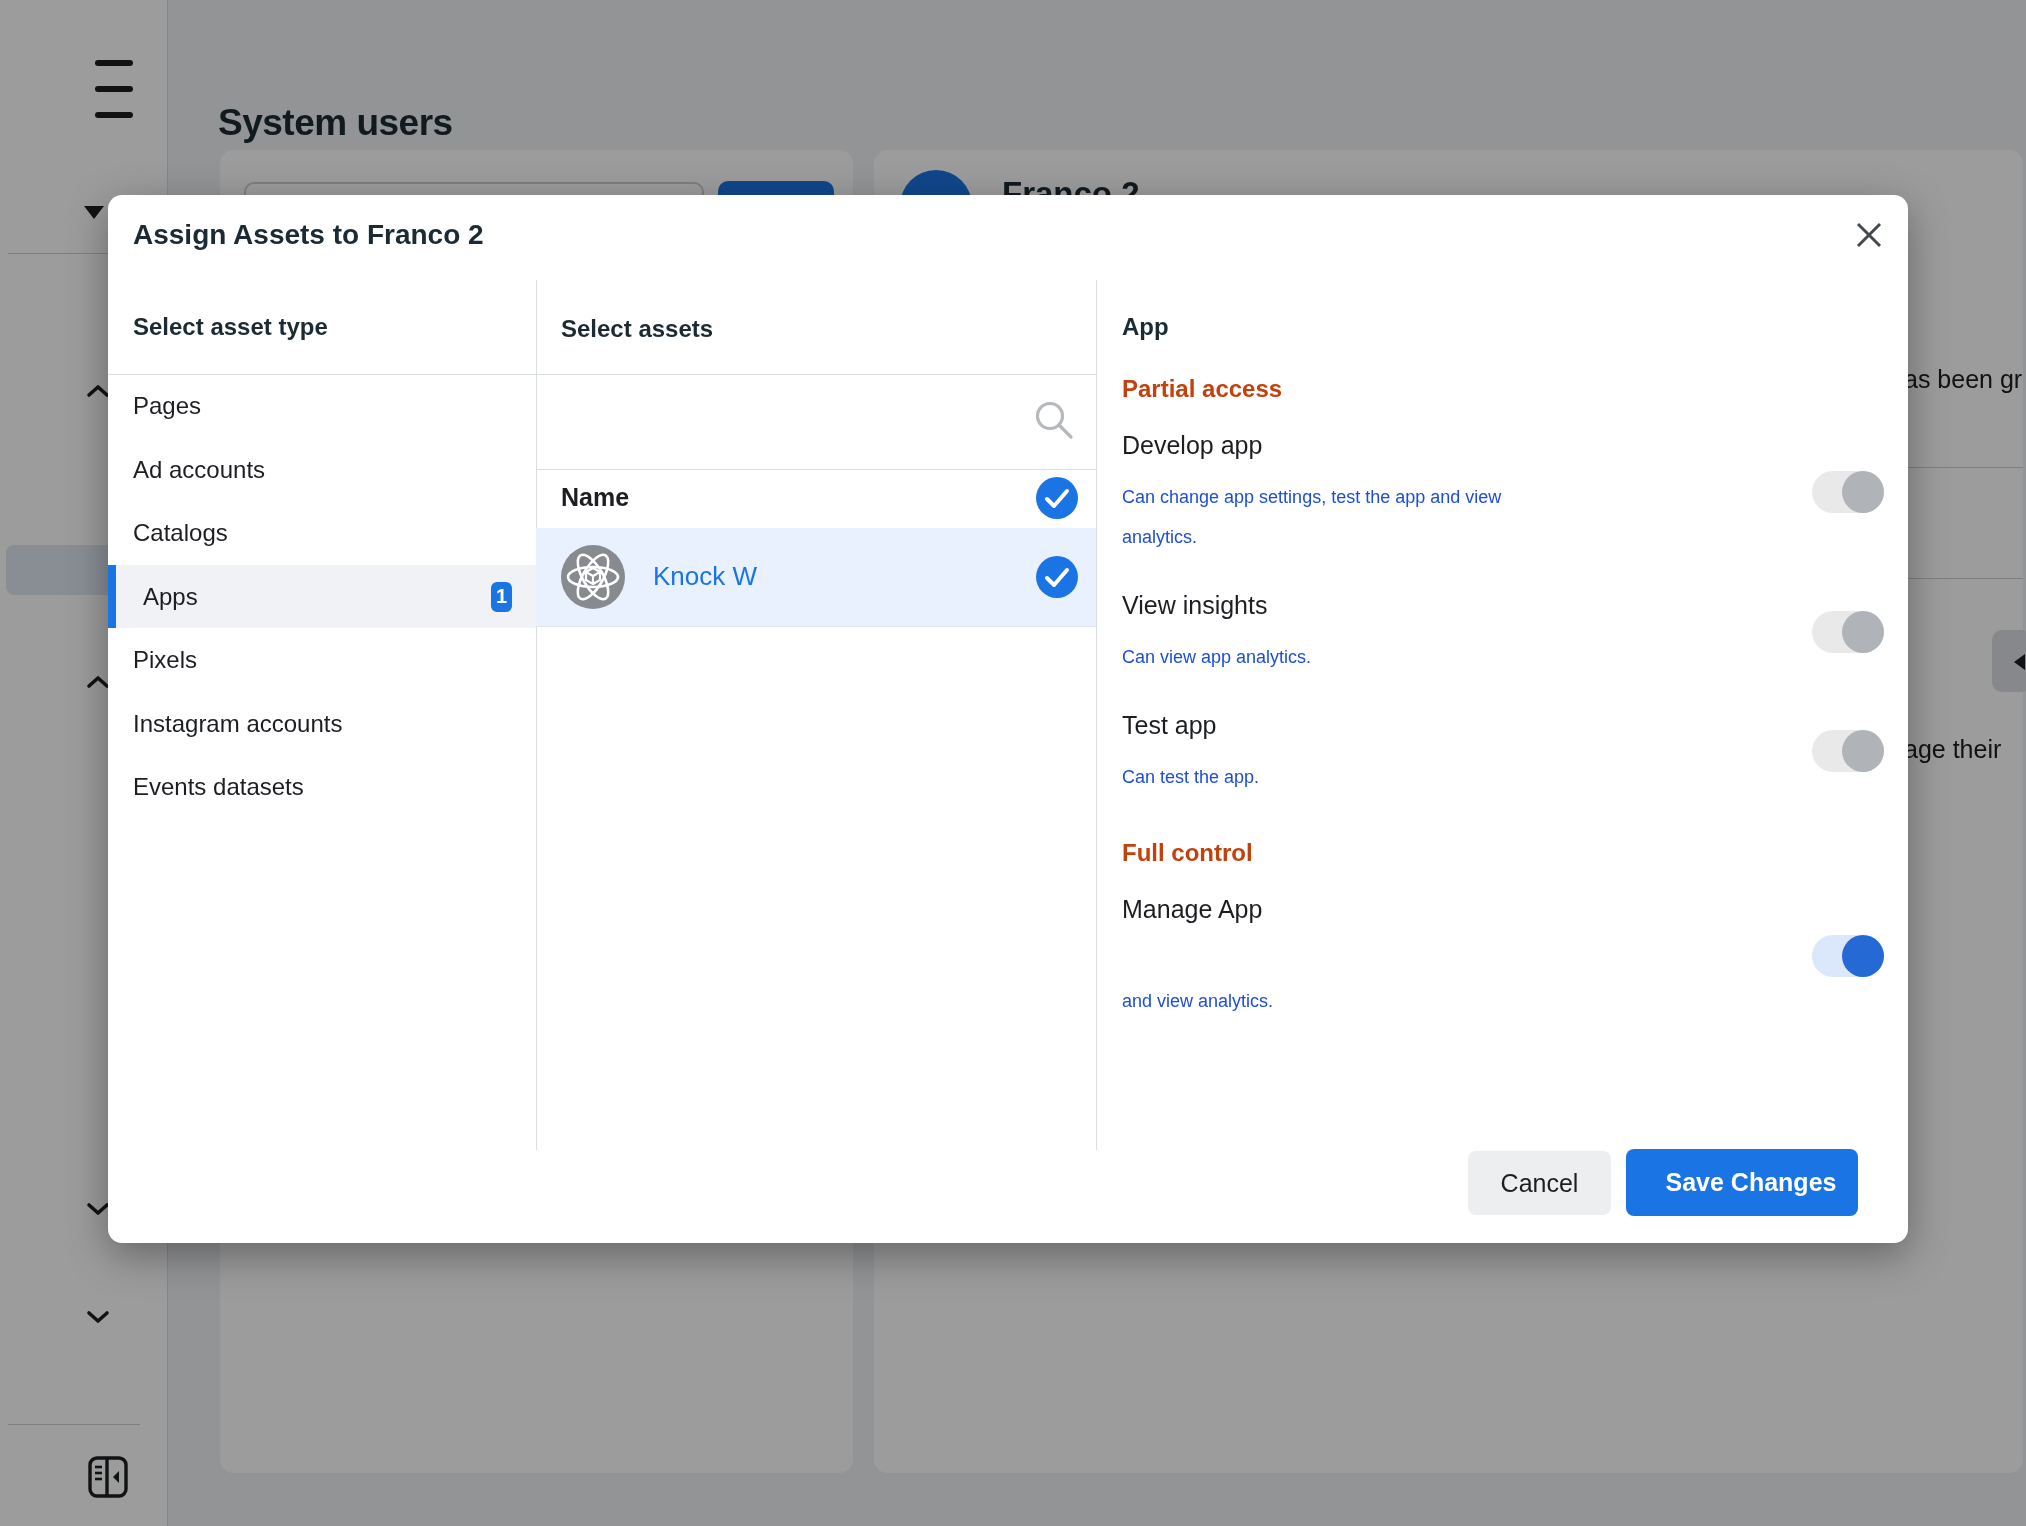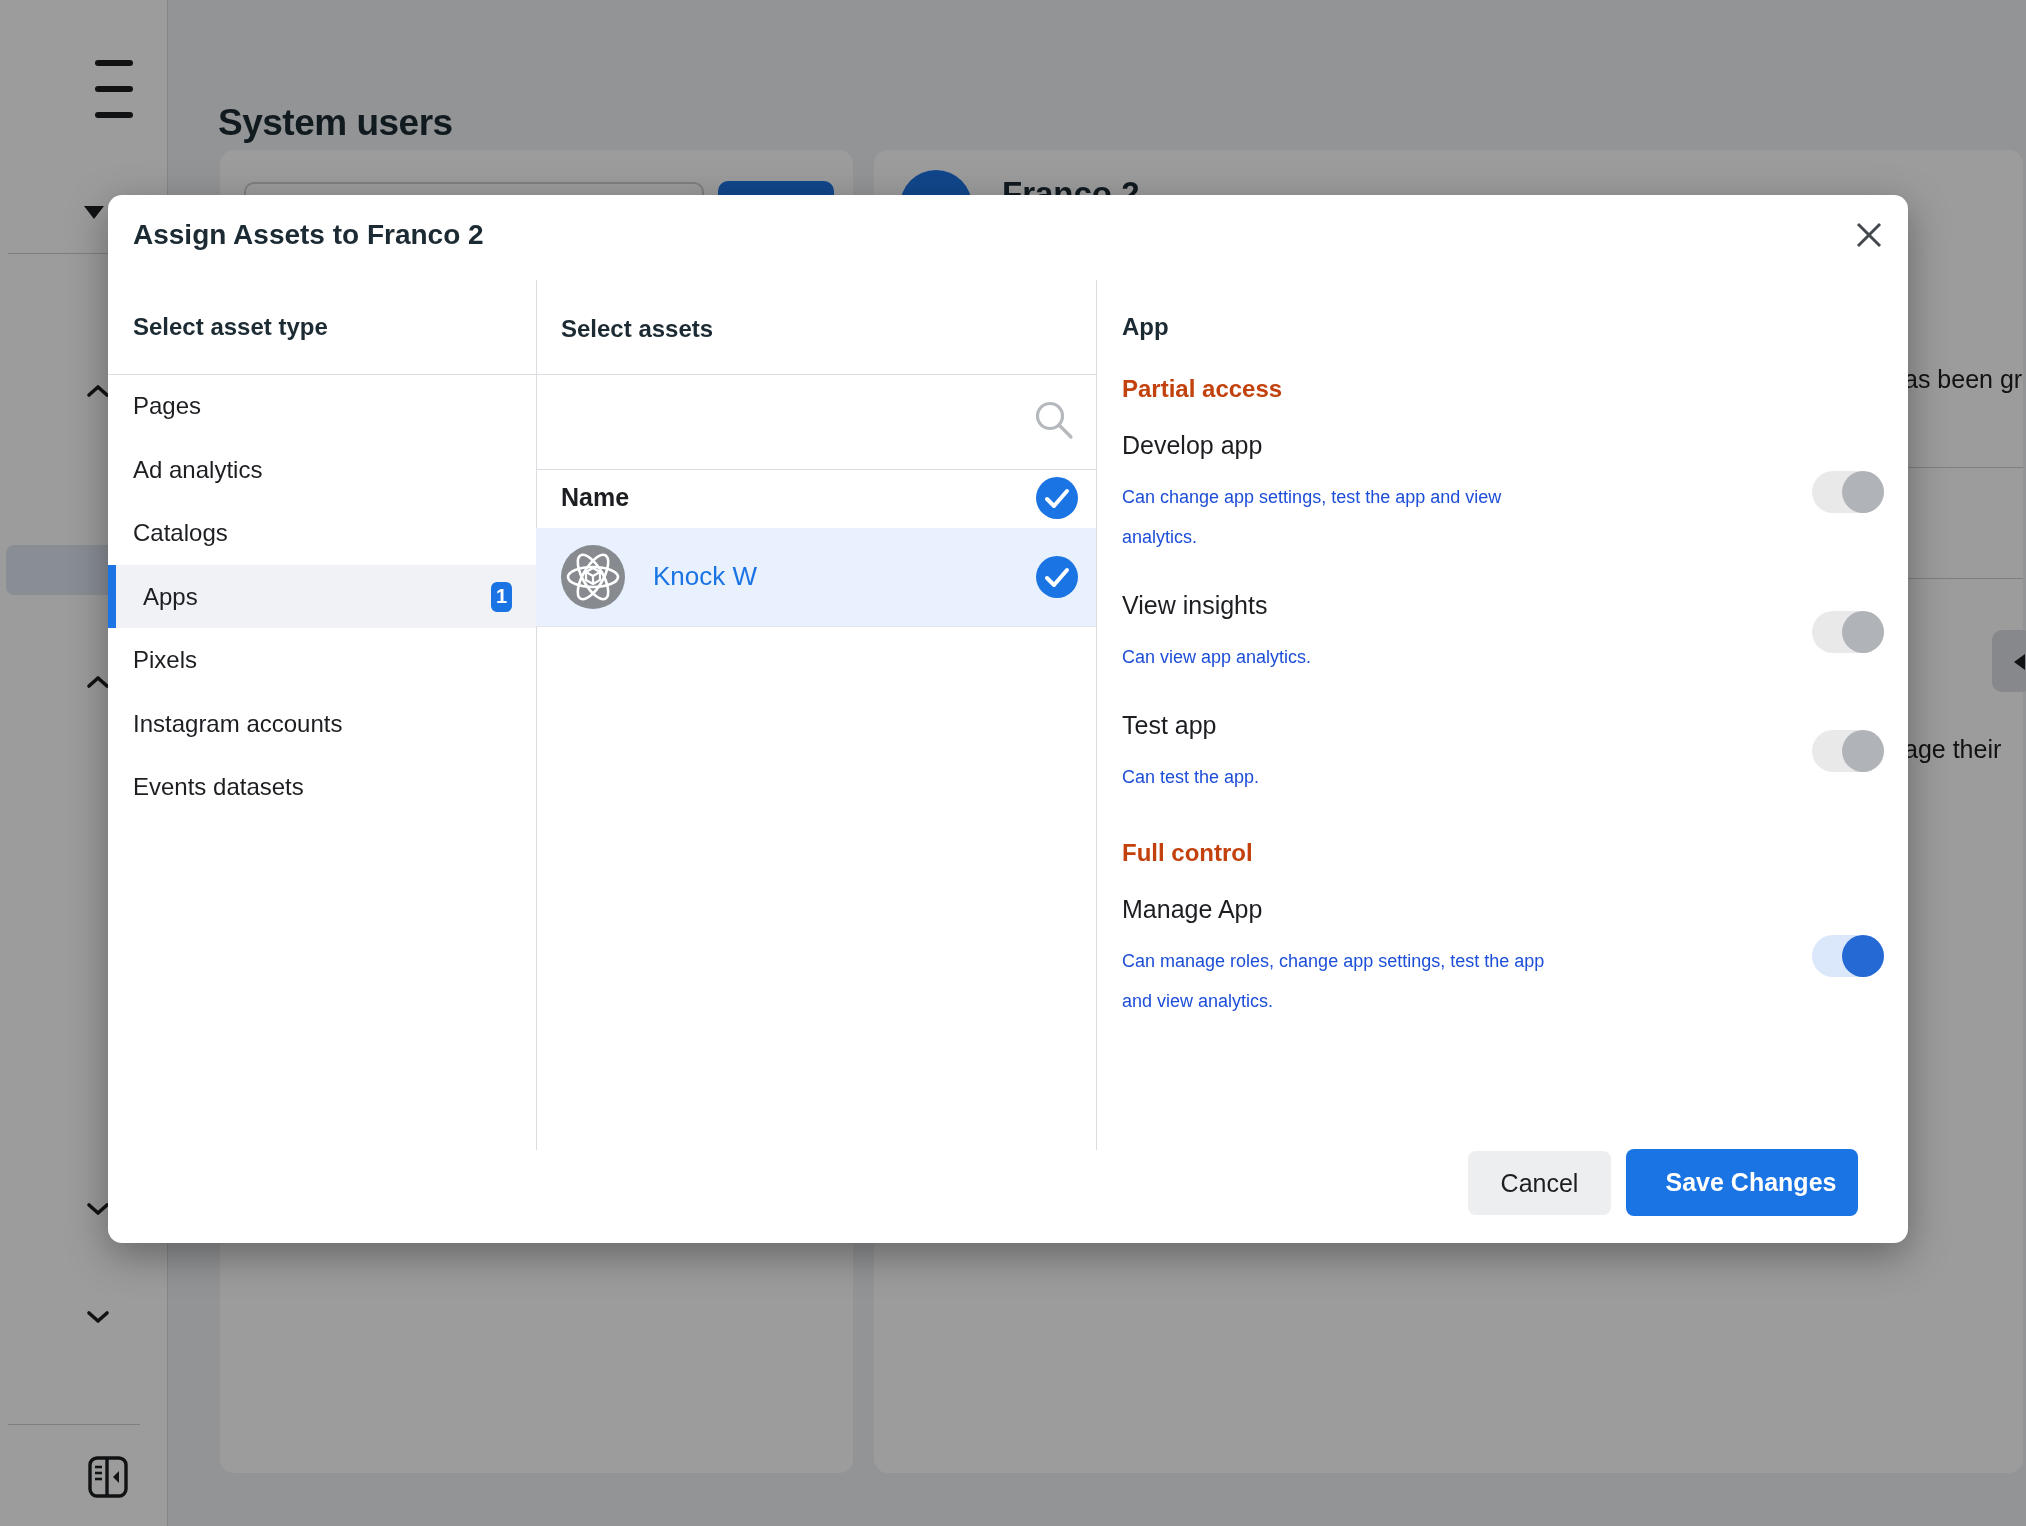--- a/index.html
+++ b/index.html
@@ -183,21 +183,21 @@
       </svg>
     </div>
 
     <div class="v-div" style="left:428px;"></div>
     <div class="v-div" style="left:988px;"></div>
     <div class="h-div" style="left:0; top:179px; width:988px;"></div>
 
     <div class="col-header" style="left:25px; top:118px;">Select asset type</div>
     <div class="type-list">
       <div class="type-item"><span>Pages</span></div>
-      <div class="type-item"><span>Ad analytics</span></div>
+      <div class="type-item"><span>Ad accounts</span></div>
       <div class="type-item"><span>Catalogs</span></div>
       <div class="type-item selected">
         <span>Apps</span>
         <span class="badge">1</span>
       </div>
       <div class="type-item"><span>Pixels</span></div>
       <div class="type-item"><span>Instagram accounts</span></div>
       <div class="type-item"><span>Events datasets</span></div>
     </div>
 
@@ -266,21 +266,21 @@
       <span>Can test the app.</span>
     </div>
     <div class="toggle off" style="top:535px;">
         <span class="knob"></span>
       </div>
 
     <div class="perm-header" style="top:644px;">Full control</div>
 
     <div class="perm-name" style="top:700px;">Manage App</div>
     <div class="perm-desc" style="top:746px; width:640px;">
-      <span>Can manage roles, change app settings, test the app</span><br>
+      <br>
       <span>and view analytics.</span>
     </div>
     <div class="toggle on" style="top:740px;">
         <span class="knob"></span>
       </div>
 
     <button class="btn-cancel">Cancel</button>
     <button class="btn-save">Save Changes</button>
   </div>
 

